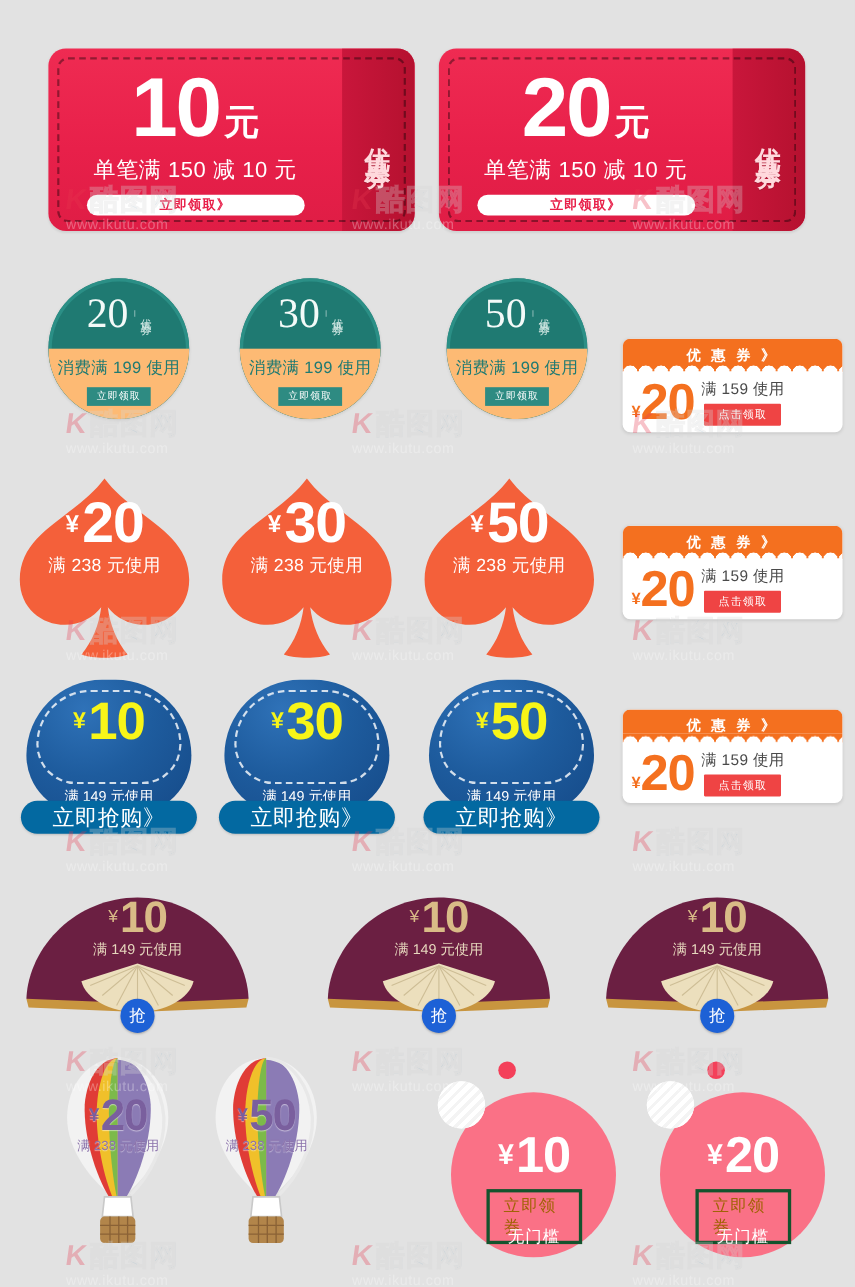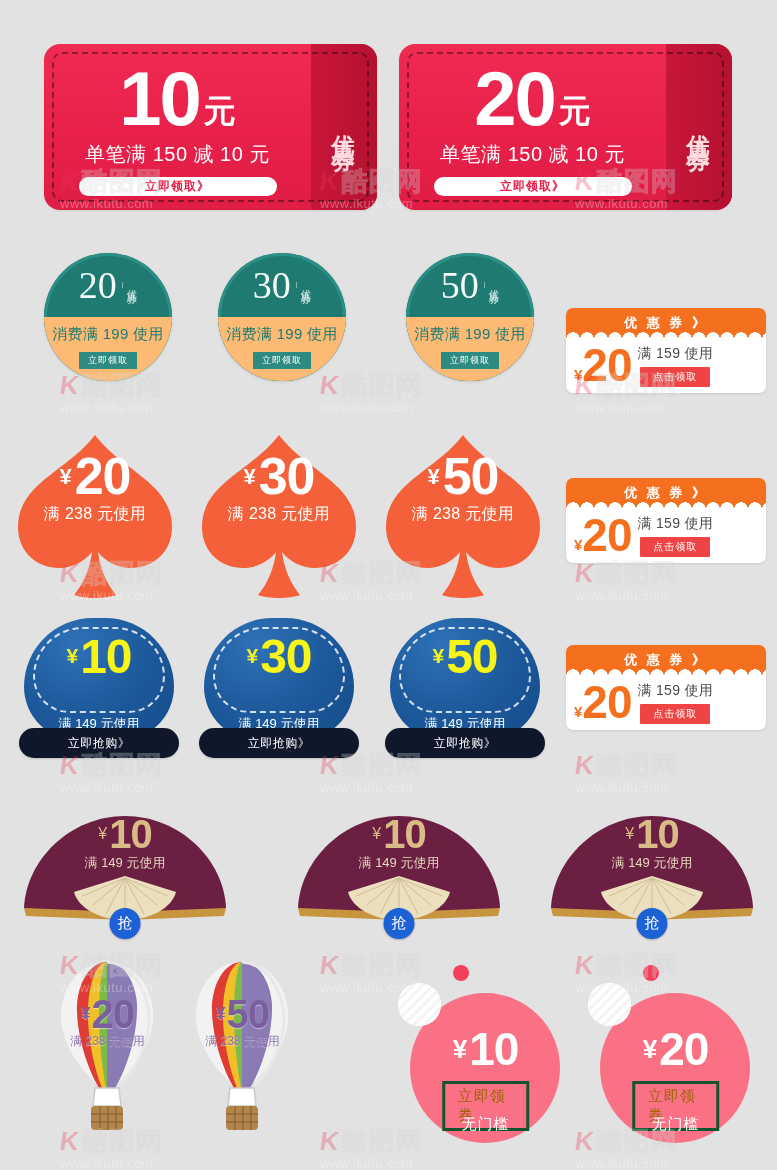--- a/index.html
+++ b/index.html
@@ -101,21 +101,21 @@
     overflow:hidden;}
   .bluebadge .ring{position:absolute;left:9px;top:9px;right:9px;bottom:27px;
     border:2px dashed rgba(255,255,255,.8);border-radius:66px 66px 48px 48px;}
   .bb-amt{position:absolute;left:0;top:17px;width:100%;display:flex;
     align-items:center;justify-content:center;color:#f7f518;line-height:.9;}
   .bb-amt .y{font-size:21px;font-weight:bold;margin-right:2px;}
   .bb-amt .n{font-size:48px;font-weight:bold;letter-spacing:-1px;}
   .bb-cond{position:absolute;left:0;bottom:7px;width:100%;text-align:center;
     color:#fff;font-size:13px;}
   .bb-btn{position:absolute;left:0;top:110px;width:160px;height:30px;
-    border-radius:16px;background:#0f172a;color:#fff;font-size:12px;
+    border-radius:16px;background:#0369a1;color:#fff;font-size:20px;
     display:flex;align-items:center;justify-content:center;letter-spacing:.5px;
     box-shadow:0 1px 2px rgba(0,0,0,.15);}
 
   
   .fan{position:absolute;width:214px;height:130px;}
   .fan svg{position:absolute;left:0;top:0;}
   .fan-txt{position:absolute;left:0;top:8px;width:100%;
     display:flex;flex-direction:column;align-items:center;}
   .fan-amt{display:flex;align-items:center;color:#d9bb87;line-height:.9;}
   .fan-amt .y{font-size:16px;margin-right:2px;}

